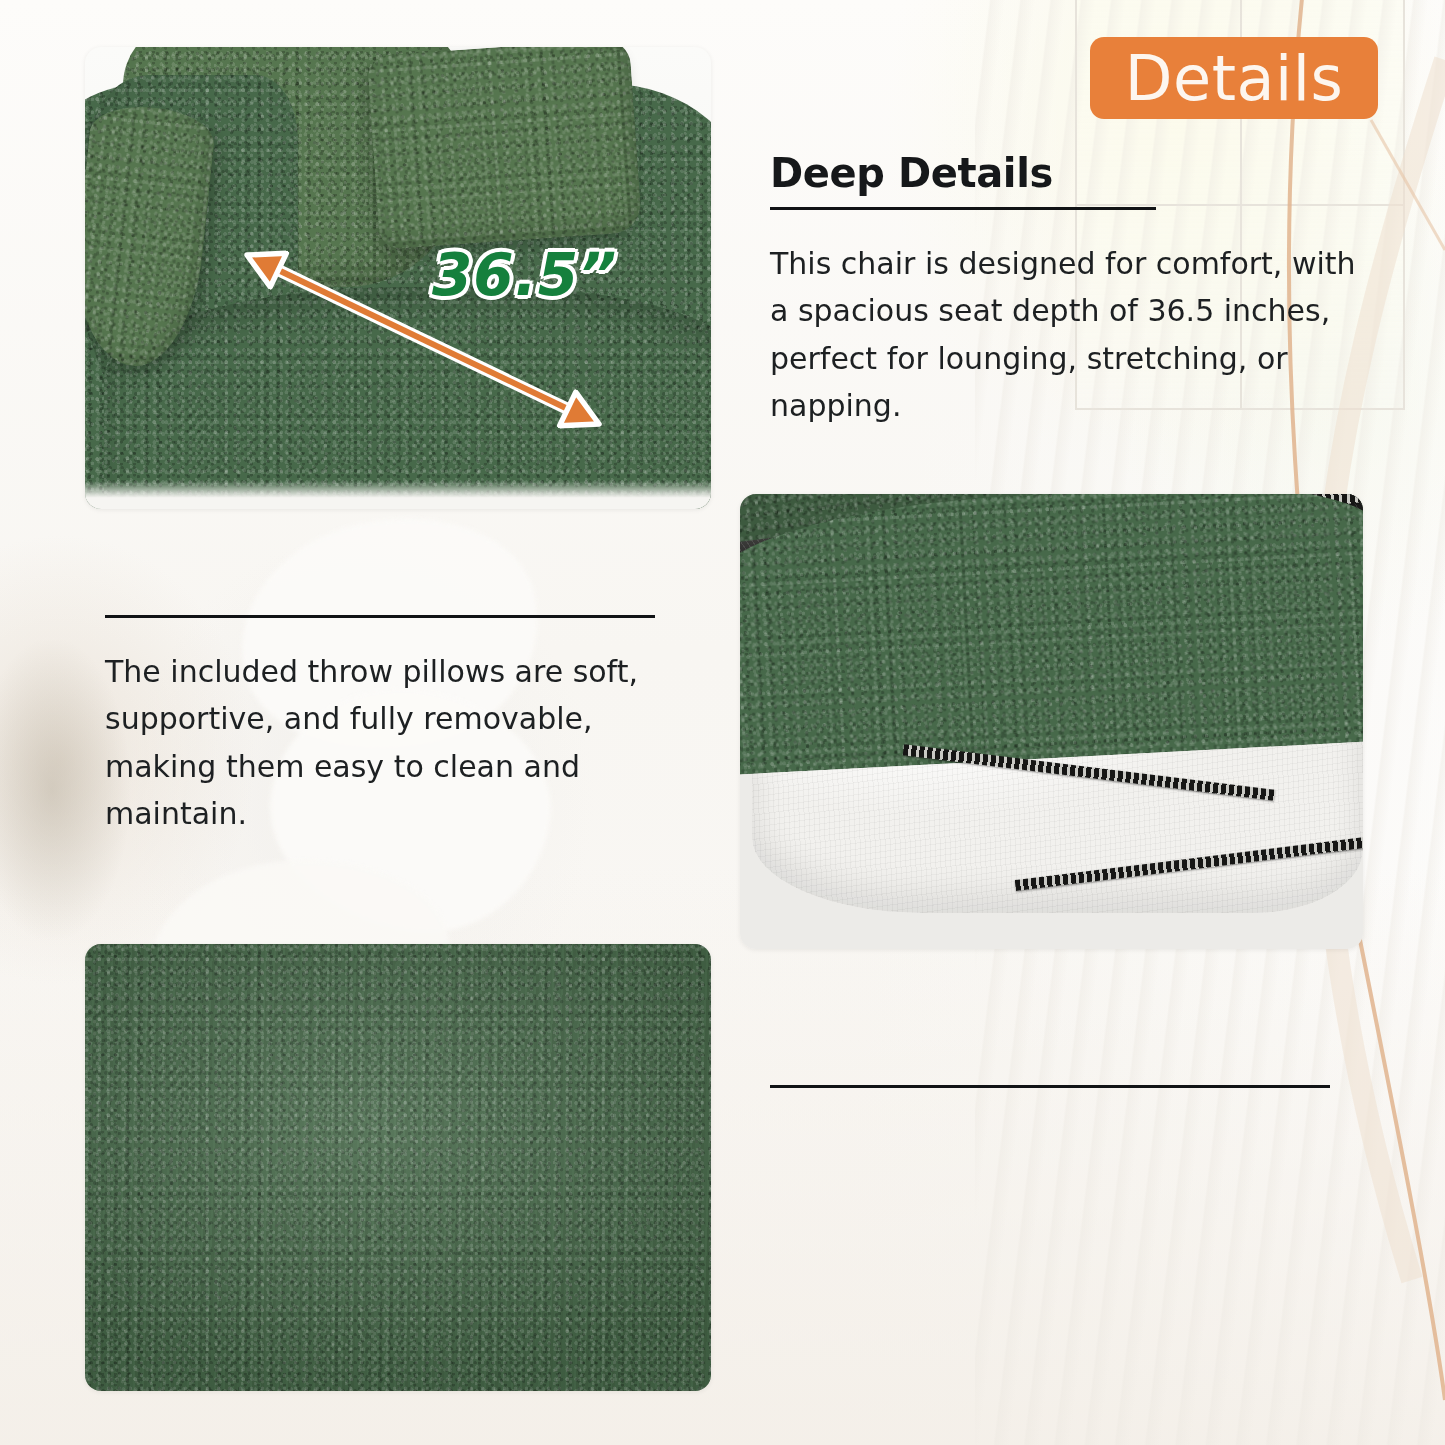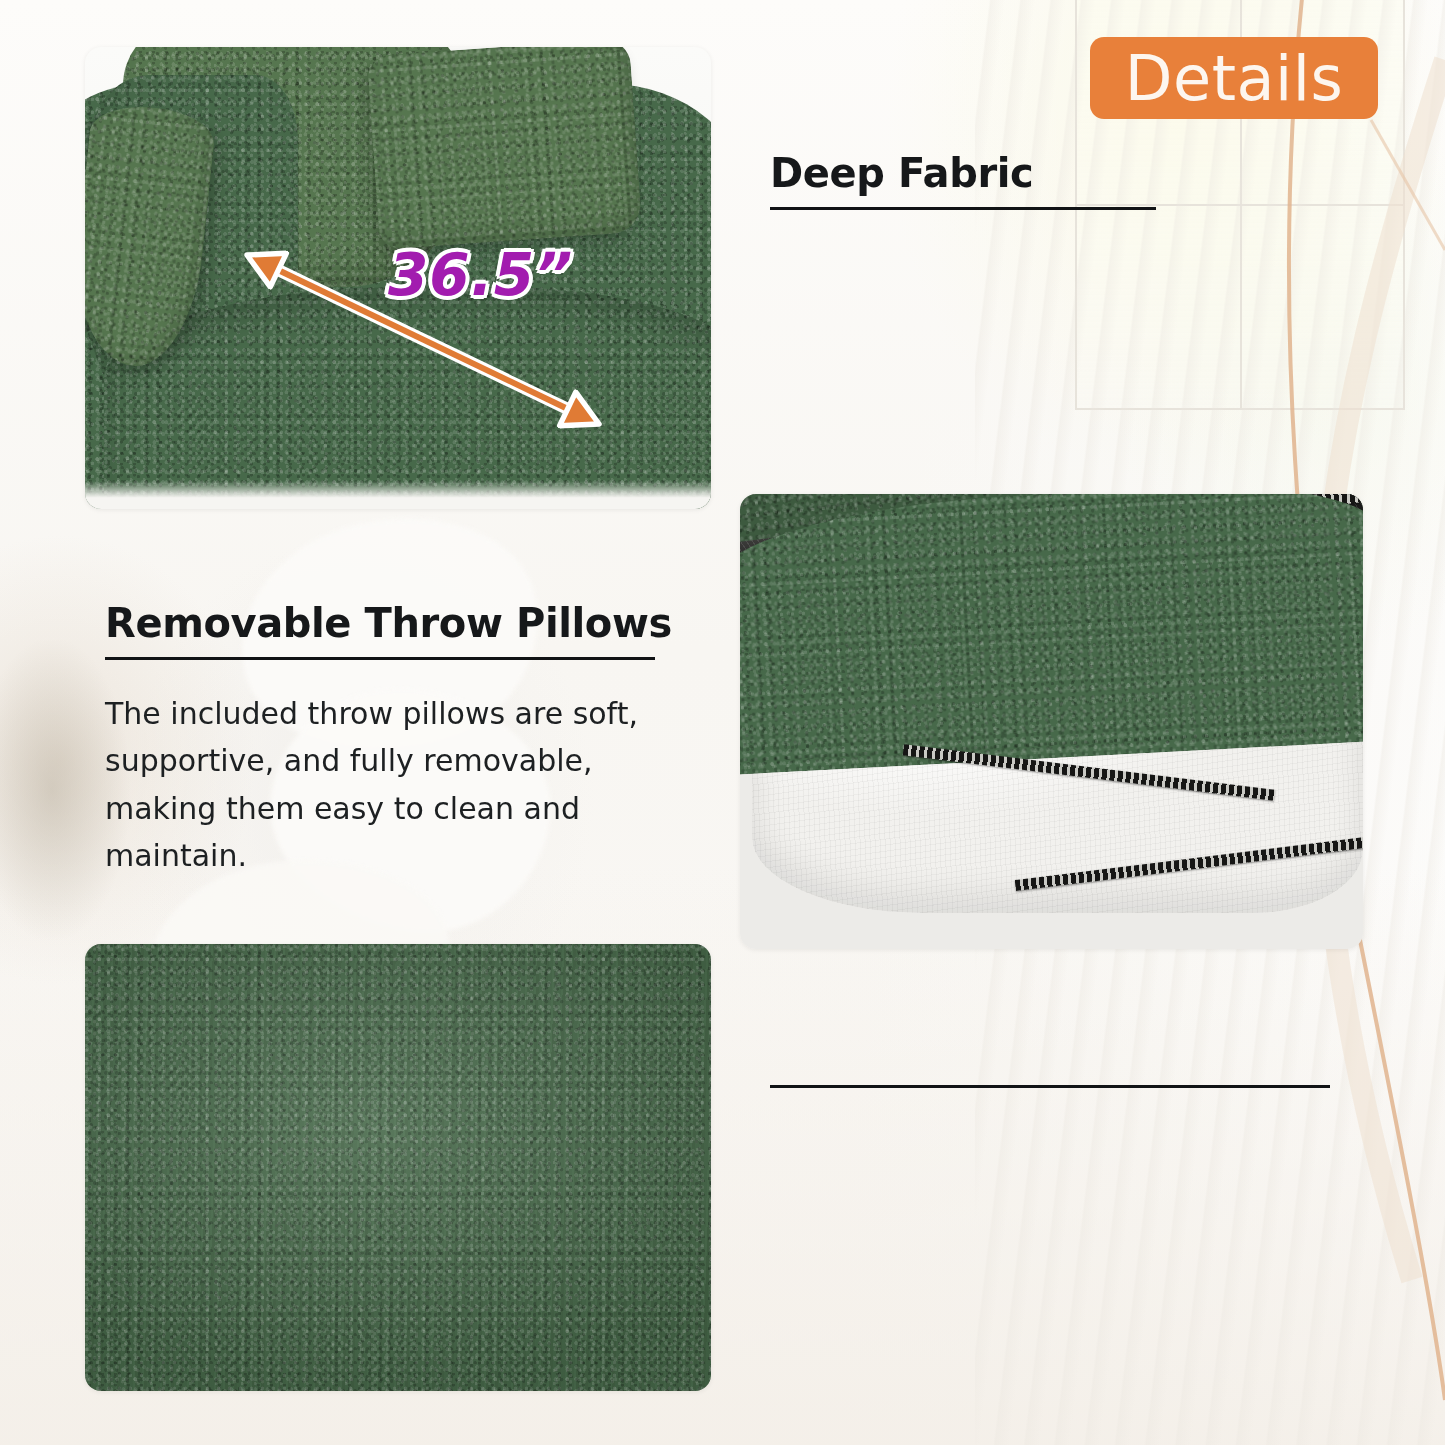--- a/index.html
+++ b/index.html
@@ -226,24 +226,24 @@
     mix-blend-mode:overlay;
   }
   .swatch-shade{
     position:absolute; inset:0;
     background:radial-gradient(ellipse 70% 60% at 45% 40%, rgba(255,255,255,.10) 0%, rgba(0,0,0,.12) 100%);
   }
 
   
   .dim-layer{ position:absolute; inset:0; z-index:4; pointer-events:none; }
   .dim-label{
-    position:absolute; left:388px; top:241px;
+    position:absolute; left:432px; top:241px;
     font-family:"DejaVu Sans", sans-serif;
     font-size:58px; font-weight:700; font-style:italic;
-    color:#a21caf;
+    color:#15803d;
     letter-spacing:1px;
     text-shadow:
       -3px -3px 0 #fff, 3px -3px 0 #fff, -3px 3px 0 #fff, 3px 3px 0 #fff,
       -4px 0 0 #fff, 4px 0 0 #fff, 0 -4px 0 #fff, 0 4px 0 #fff;
     z-index:5;
   }
 
   
   .text-block{ position:absolute; z-index:5; }
   .tb-deep    { left:770px; top:152px;  width:600px; }
@@ -316,39 +316,39 @@
         <path d="M0.6,0.4 L6.4,3.5 L0.6,6.6 z" fill="#e07b35" stroke="#ffffff" stroke-width="0.9" stroke-linejoin="round"></path>
       </marker>
     </defs>
     <line x1="274" y1="268" x2="572" y2="411" stroke="#ffffff" stroke-width="12" stroke-linecap="round"></line>
     <line x1="274" y1="268" x2="572" y2="411" stroke="#e07b35" stroke-width="6" stroke-linecap="butt" marker-start="url(#ah-start)" marker-end="url(#ah-end)"></line>
   </svg>
   <div class="dim-label">36.5”</div>
 </div>
 
 <div class="text-block tb-deep">
-  <div class="sec-title">Deep Fabric</div>
+  <div class="sec-title">Deep Details</div>
   <div class="sec-rule"></div>
+  <div class="sec-body">This chair is designed for comfort, with a spacious seat depth of 36.5 inches, perfect for lounging, stretching, or napping.</div>
 </div>
 
 <div class="photo-card card-zipper">
   <div class="zip-scene">
     <div class="zip-green-top boucle darker"></div>
     <div class="zip-white-fill"></div>
     <div class="zip-black-band"></div>
     <div class="zip-black-band2"></div>
     <div class="zip-teeth t-top"></div>
     <div class="zip-green-bottom boucle"></div>
     <div class="zip-teeth t-mid"></div>
     <div class="zip-teeth t-bot"></div>
   </div>
 </div>
 
 <div class="text-block tb-pillows">
-  <div class="sec-title">Removable Throw Pillows</div>
   <div class="sec-rule"></div>
   <div class="sec-body">The included throw pillows are soft, supportive, and fully removable, making them easy to clean and maintain.</div>
 </div>
 
 <div class="photo-card card-fabric">
   <div class="boucle"></div>
   <div class="swatch-vert"></div>
   <div class="swatch-shade"></div>
 </div>
 

